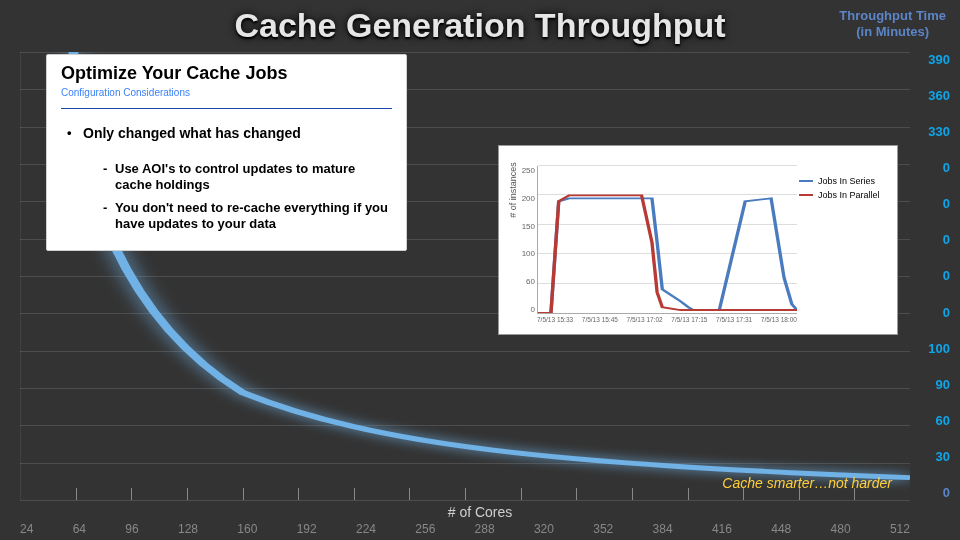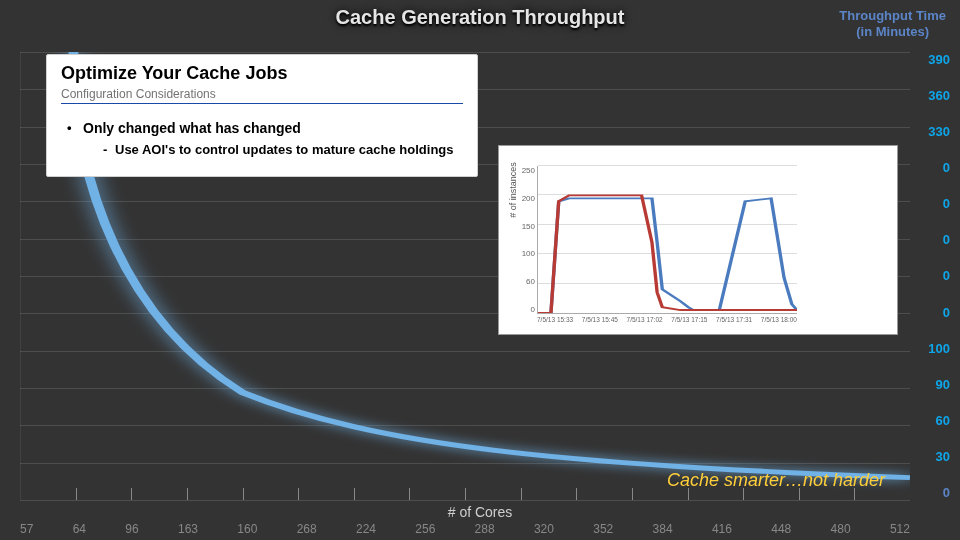--- a/index.html
+++ b/index.html
@@ -12,21 +12,21 @@
   }
   
   .bg-chart {
     position: absolute;
     inset: 0;
   }
   .big-title {
     position: absolute;
     top: 6px; left: 0; right: 0;
     text-align: center;
-    font-size: 20px;
+    font-size: 34px;
     font-weight: bold;
     color: #e6e6e6;
     text-shadow: 0 0 8px #000, 0 2px 2px #000;
   }
   .y2-title {
     position: absolute;
     top: 8px; right: 14px;
     font-size: 13px;
     color: #5b85c7;
     font-weight: bold;
@@ -93,57 +93,57 @@
     left: 20px; right: 50px;
     top: 52px; bottom: 40px;
     pointer-events: none;
   }
   .bg-curve svg { width: 100%; height: 100%; }
 
   
   .overlay {
     position: absolute;
     left: 46px; top: 54px;
-    width: 432px;
+    width: 361px;
     background: #fff;
     border: 1px solid #d0d0d0;
     border-radius: 2px;
     color: #000;
     padding: 8px 14px 12px 14px;
   }
   .overlay h2 {
     font-size: 18px;
     font-weight: bold;
     margin: 0 0 3px 0;
   }
   .overlay .sub {
-    font-size: 12px;
-    color: #737373;
+    font-size: 10px;
+    color: #3b82f6;
     border-bottom: 1px solid #1a4aa8;
-    padding-bottom: 2px;
+    padding-bottom: 10px;
     margin-bottom: 16px;
     display: block;
   }
   .overlay ul.top { list-style: none; padding-left: 12px; }
   .overlay ul.top > li {
     font-size: 14px;
     font-weight: bold;
     position: relative;
     padding-left: 10px;
   }
   .overlay ul.top > li::before {
     content: "•";
     position: absolute;
     left: -6px; top: 0;
     font-size: 13px;
   }
   .overlay ul.sublist {
     list-style: none;
     padding-left: 20px;
-    margin-top: 6px;
+    margin-top: 20px;
   }
   .overlay ul.sublist > li {
     font-size: 13px;
     font-weight: bold;
     position: relative;
     padding-left: 12px;
     margin-bottom: 6px;
     line-height: 1.25;
   }
   .overlay ul.sublist > li::before {
@@ -227,23 +227,23 @@
     margin-bottom: 4px;
   }
   .ec-legend .sw {
     width: 14px; height: 2px;
   }
   .ec-plot svg { position: absolute; inset: 0; width: 100%; height: 100%; }
 
   
   .tagline {
     position: absolute;
-    right: 71px;
+    right: 64px;
     bottom: 48px;
-    font-size: 18px;
+    font-size: 14px;
     font-style: italic;
     color: #ffce3a;
     background: rgba(255,255,255,0.0);
     padding: 1px 4px;
   }
 </style>
 </head>
 <body>
 
 <div class="bg-chart">
@@ -313,26 +313,26 @@
     <div>0</div>
     <div>0</div>
     <div>100</div>
     <div>90</div>
     <div>60</div>
     <div>30</div>
     <div class="zero">0</div>
   </div>
 
   <div class="x-ticks">
-    <span>57</span>
+    <span>24</span>
       <span>64</span>
       <span>96</span>
-      <span>163</span>
+      <span>128</span>
     <span>160</span>
-      <span>268</span>
+      <span>192</span>
       <span>224</span>
       <span>256</span>
     <span>288</span>
       <span>320</span>
       <span>352</span>
       <span>384</span>
     <span>416</span>
       <span>448</span>
       <span>480</span>
       <span>512</span>
@@ -342,20 +342,21 @@
 </div>
 
 <div class="overlay">
   <h2>Optimize Your Cache Jobs</h2>
   <span class="sub">Configuration Considerations</span>
   <ul class="top">
     <li>
       <span>Only changed what has changed</span>
       <ul class="sublist">
         <li>Use AOI's to control updates to mature cache holdings</li>
+        <li>You don't need to re-cache everything if you have updates to your data</li>
       </ul>
     </li>
   </ul>
 </div>
 
 <div class="embed-chart">
   <div class="ec-ylabel"># of instances</div>
   <div class="ec-yticks">
     <span>0</span>
       <span>60</span>
@@ -378,15 +379,25 @@
     </svg>
   </div>
   <div class="ec-xticks">
     <span>7/5/13 15:33</span>
       <span>7/5/13 15:45</span>
       <span>7/5/13 17:02</span>
     <span>7/5/13 17:15</span>
       <span>7/5/13 17:31</span>
       <span>7/5/13 18:00</span>
   </div>
+  <div class="ec-legend">
+    <div class="row">
+        <span class="sw" style="background:#4a7bbf"></span>
+        <span>Jobs In Series</span>
+      </div>
+    <div class="row">
+        <span class="sw" style="background:#b83a34"></span>
+        <span>Jobs In Parallel</span>
+      </div>
+  </div>
 </div>
 
 <div class="tagline">Cache smarter…not harder</div>
 
 </body></html>

